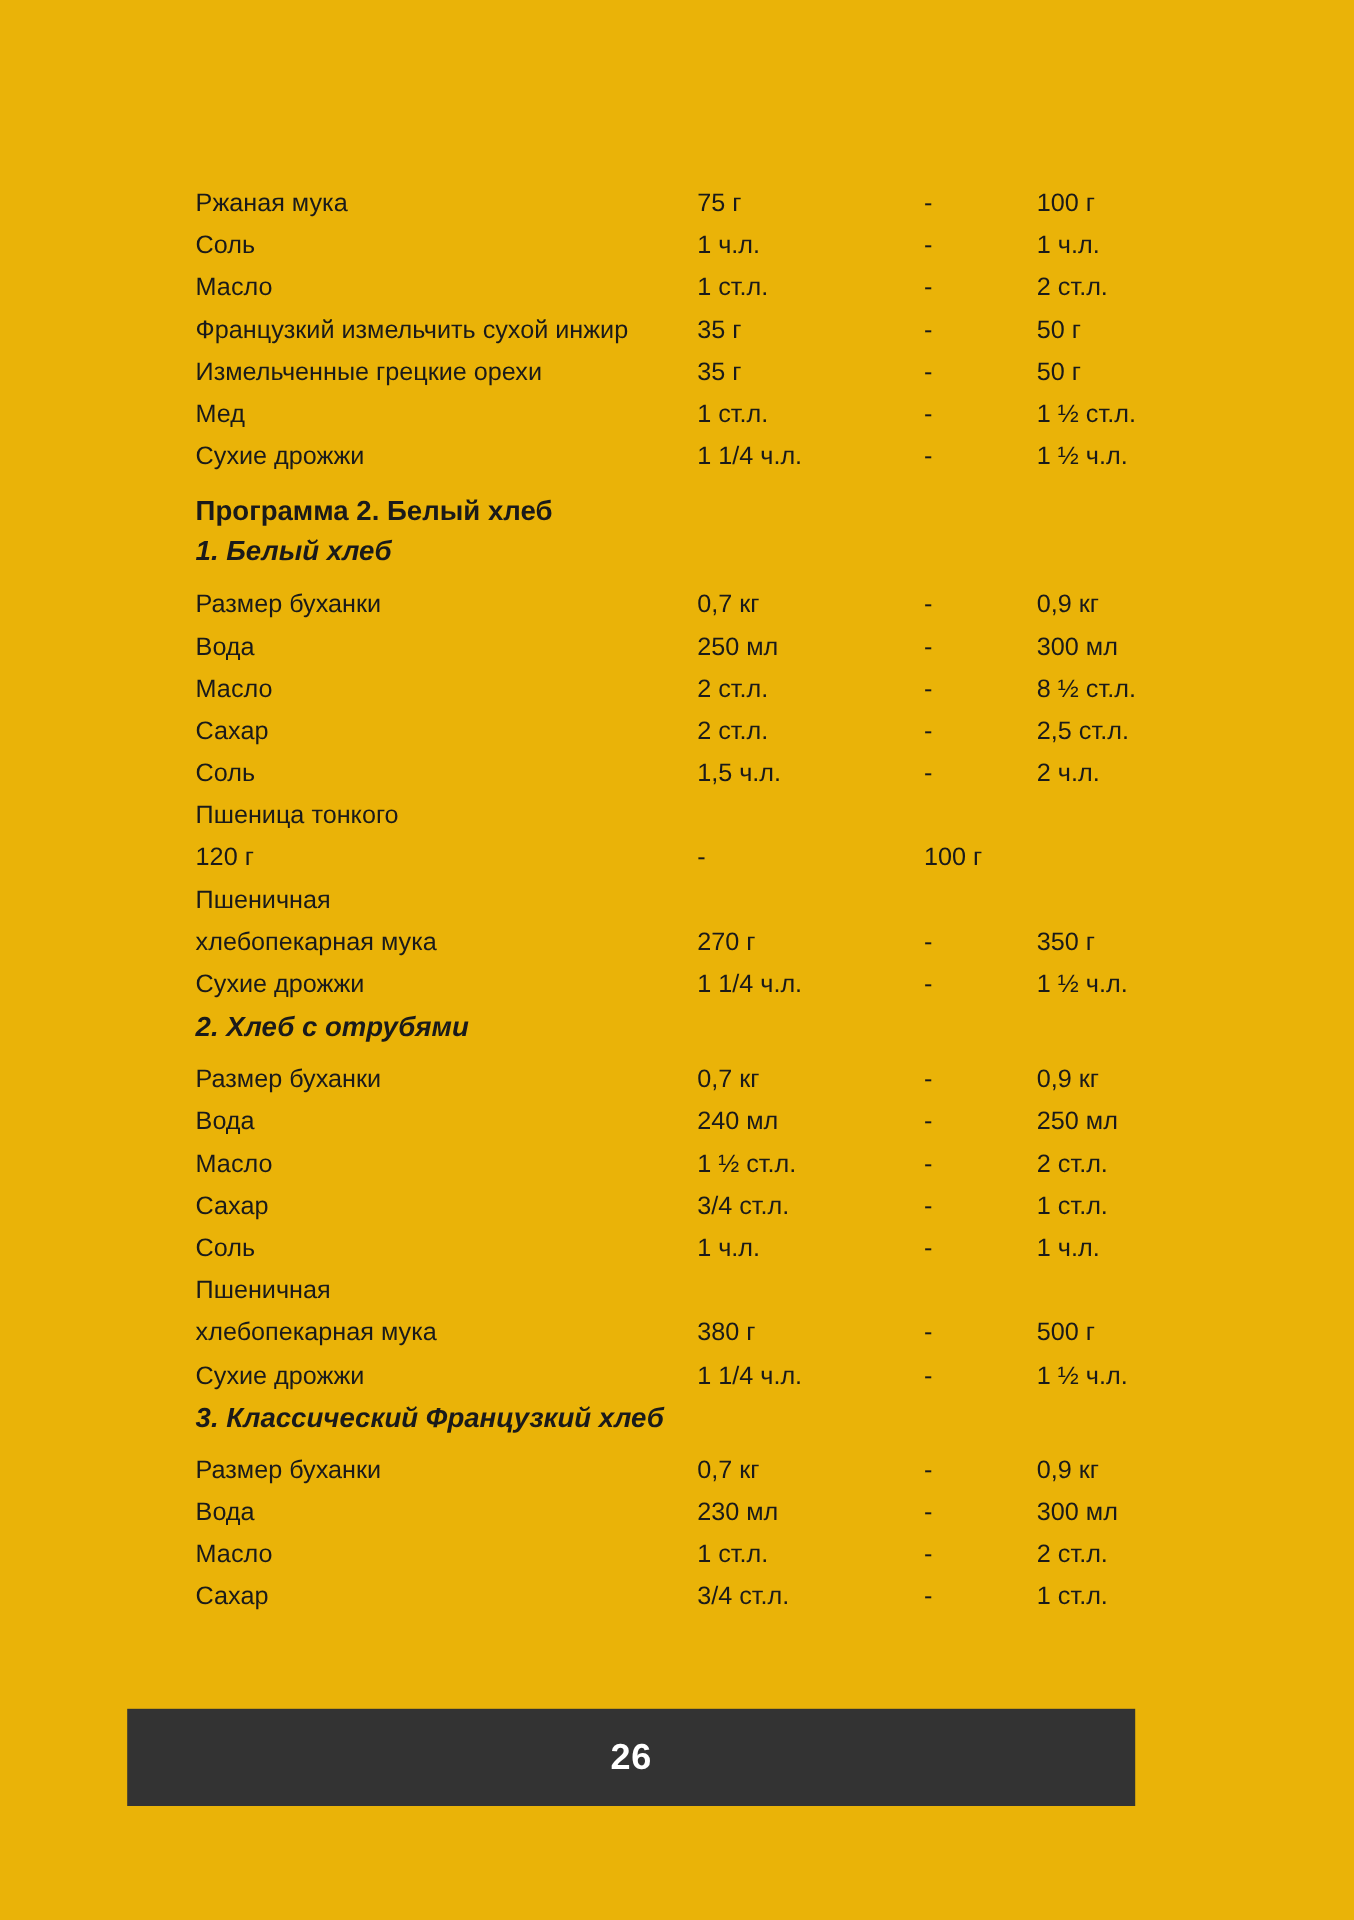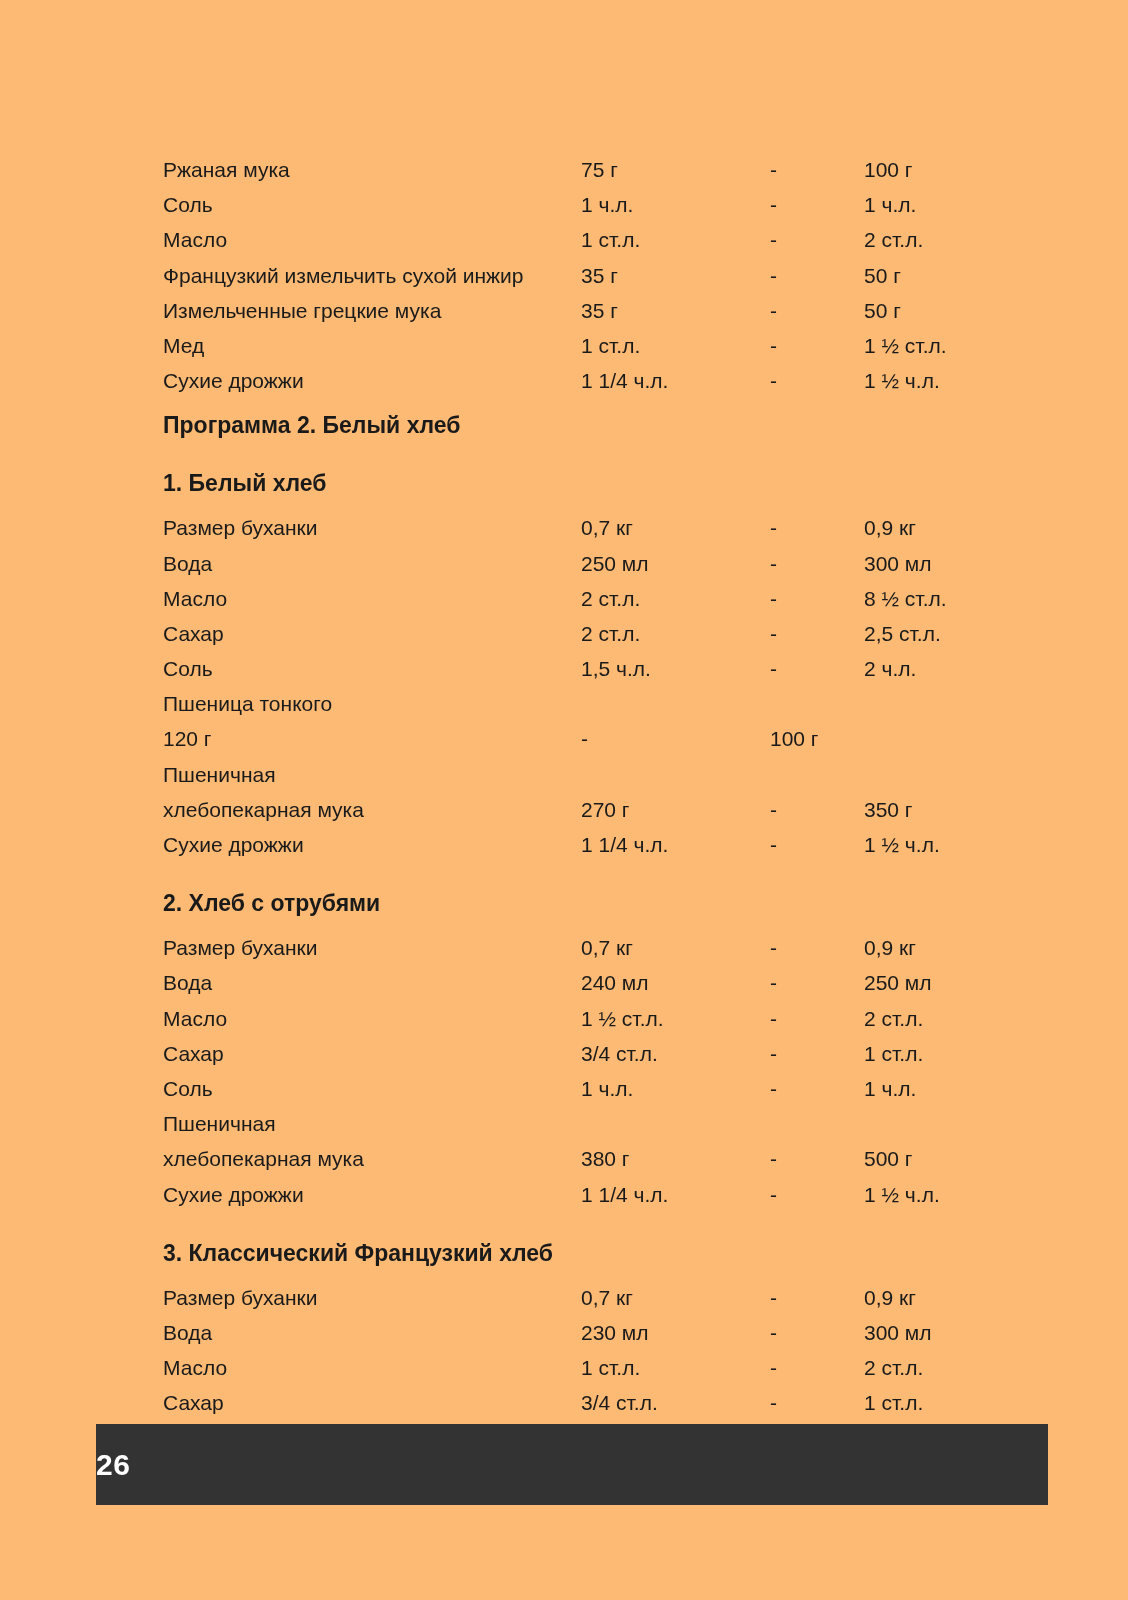--- a/index.html
+++ b/index.html
@@ -1,21 +1,21 @@
 <!DOCTYPE html>
 <html><head>
 <meta charset="utf-8">
 <style>
   * { margin: 0; padding: 0; box-sizing: border-box; }
   html, body { background: #ffffff; }
   .page {
     position: relative;
     width: 1128px;
     height: 1600px;
-    background: #fdba74;
+    background: #eab308;
     font-family: "Liberation Sans", sans-serif;
     color: #1a1a1a;
     overflow: hidden;
   }
   .content {
     position: absolute;
     top: 152px;
     left: 163px;
     right: 60px;
   }
@@ -29,31 +29,31 @@
     line-height: 1.1;
   }
   .cell { white-space: nowrap; overflow: visible; }
   .program-heading, .recipe-heading {
     font-weight: bold;
     font-size: 23px;
     height: 34px;
     line-height: 34px;
   }
   .program-heading { margin-top: 10px; }
-  .recipe-heading { margin-top: 24px; margin-bottom: 10px; }
+  .recipe-heading { margin-bottom: 10px; font-style: italic; }
   .page-footer {
     position: absolute;
-    left: 96px;
+    left: 106px;
     top: 1424px;
-    width: 952px;
+    width: 840px;
     height: 81px;
     background: #333333;
     display: flex;
     align-items: center;
-    justify-content: flex-start;
+    justify-content: center;
   }
   .page-number {
     color: #ffffff;
     font-size: 30px;
     font-weight: bold;
     letter-spacing: 0.5px;
   }
 </style>
 </head>
 <body>
@@ -79,21 +79,21 @@
           <span class="cell dash">-</span>
           <span class="cell v2">2 ст.л.</span>
         </div>
         <div class="row">
           <span class="cell label">Французкий измельчить сухой инжир</span>
           <span class="cell v1">35 г</span>
           <span class="cell dash">-</span>
           <span class="cell v2">50 г</span>
         </div>
         <div class="row">
-          <span class="cell label">Измельченные грецкие мука</span>
+          <span class="cell label">Измельченные грецкие орехи</span>
           <span class="cell v1">35 г</span>
           <span class="cell dash">-</span>
           <span class="cell v2">50 г</span>
         </div>
         <div class="row">
           <span class="cell label">Мед</span>
           <span class="cell v1">1 ст.л.</span>
           <span class="cell dash">-</span>
           <span class="cell v2">1 ½  ст.л.</span>
         </div>

